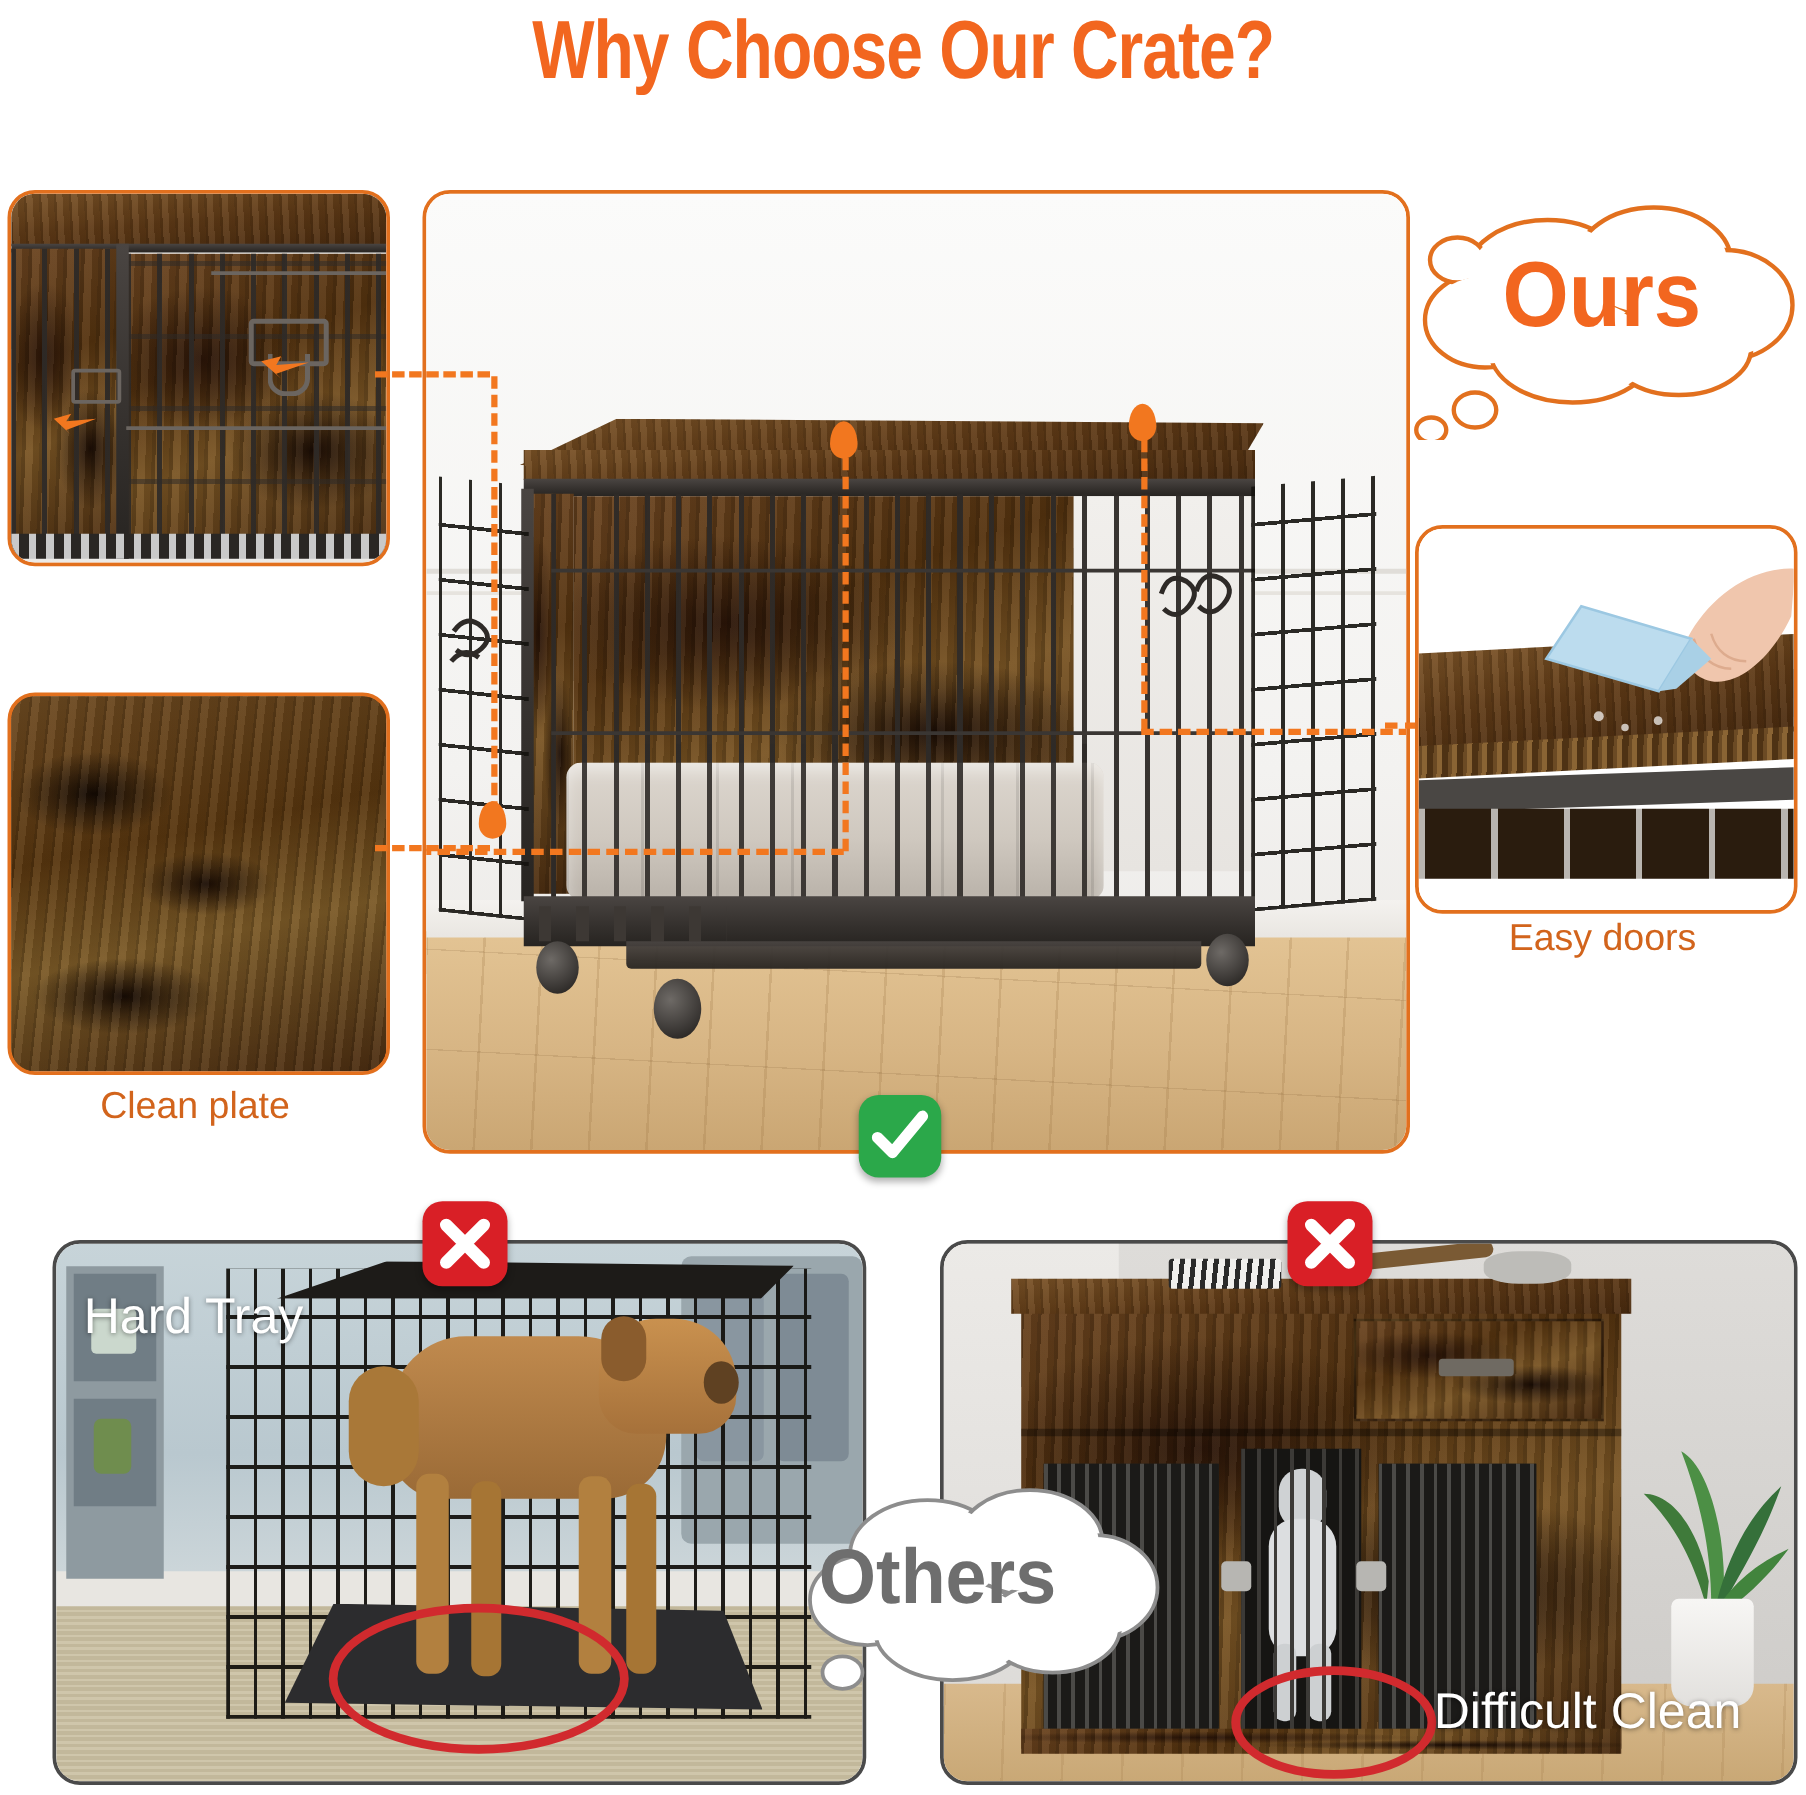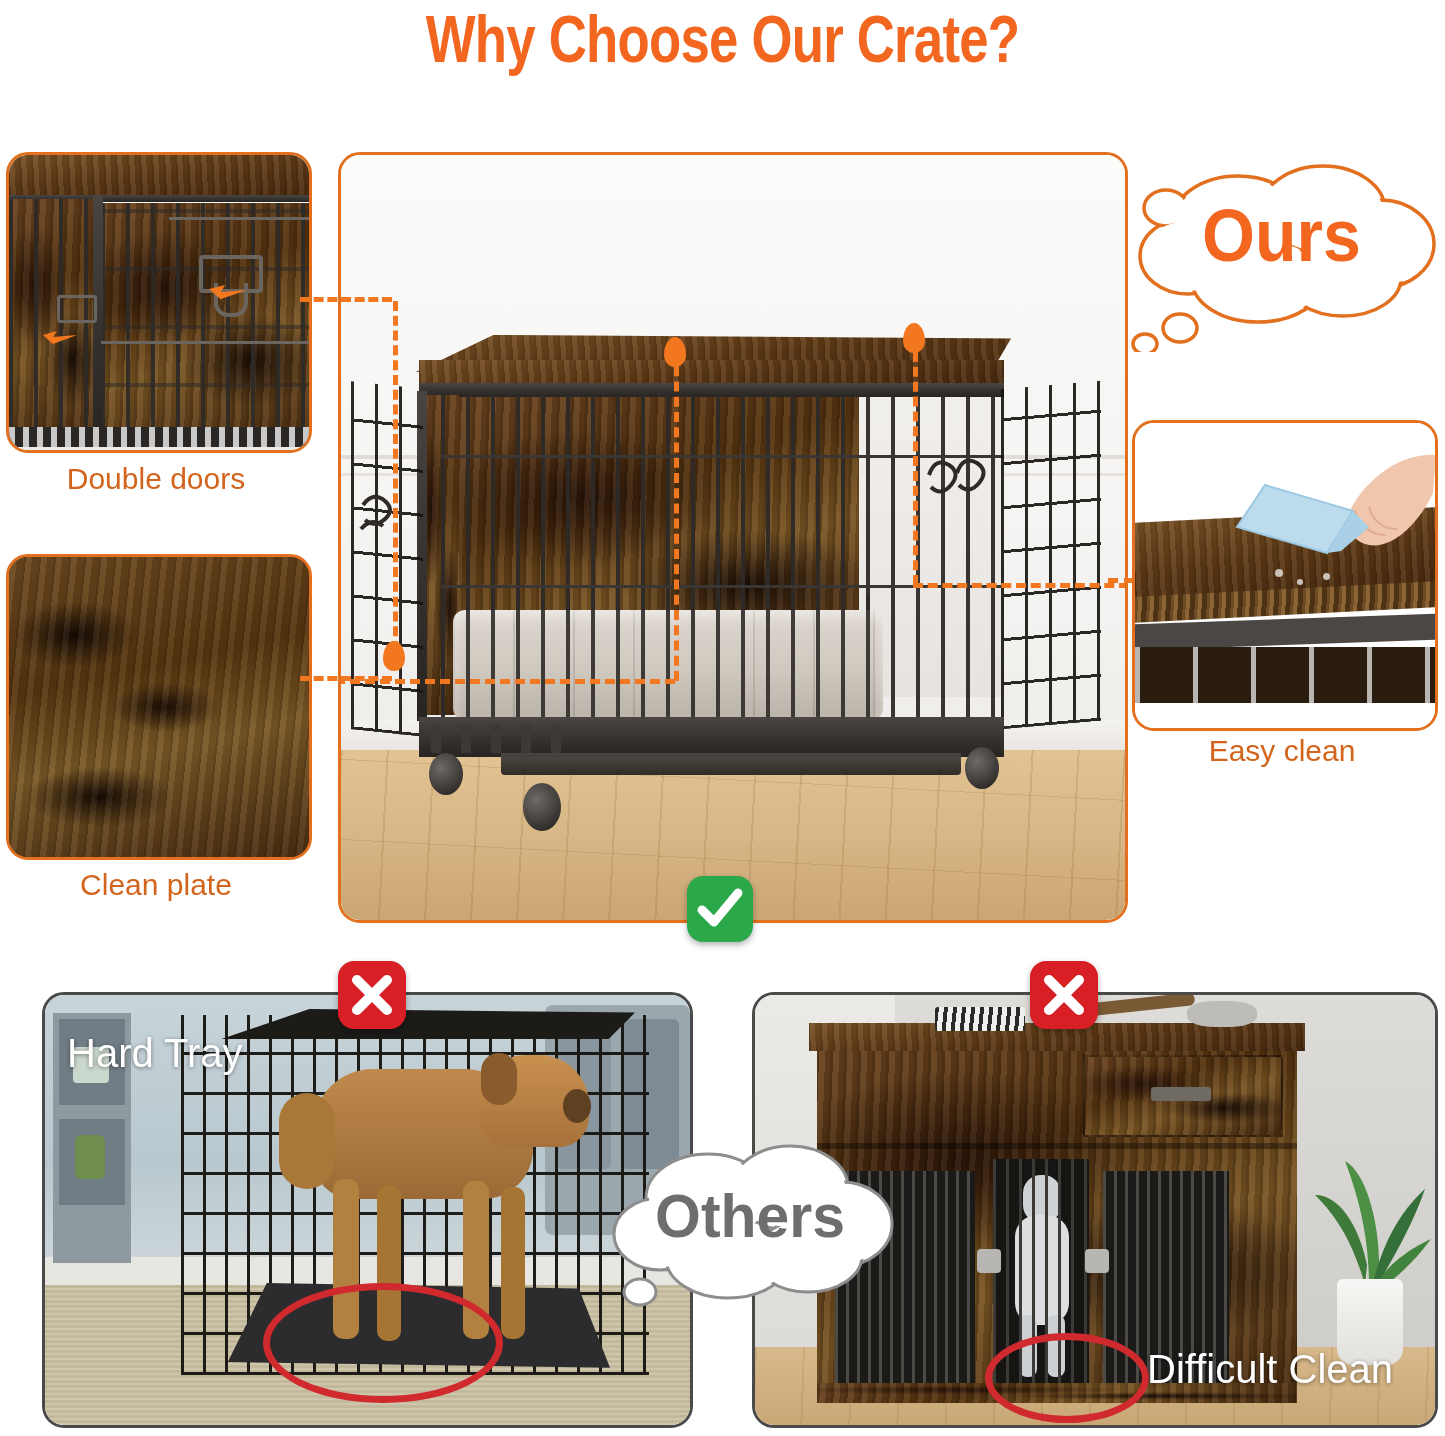--- a/index.html
+++ b/index.html
@@ -133,21 +133,20 @@
       <div style="position:absolute;left:0;top:272px;width:300px;height:20px;background:repeating-linear-gradient(90deg,#c9c9c9 0 6px,#2a2724 6px 14px);"></div>
 
       <svg style="position:absolute;left:198px;top:128px;" width="42" height="22" viewBox="0 0 42 22">
         <path d="M2 6 L18 2 L14 9 L40 7 L14 16 L18 20 Z" fill="#F2771F"></path>
       </svg>
       <svg style="position:absolute;left:32px;top:174px;" width="38" height="20" viewBox="0 0 38 20">
         <path d="M2 6 L16 2 L12 8 L36 6 L12 15 L16 19 Z" fill="#F2771F"></path>
       </svg>
     </div>
   </div>
-  <div class="cap" style="left:6px;top:462px;width:300px;">Double doors</div>
 
   <div class="panel orange wood" style="left:6px;top:554px;width:300px;height:300px;">
     <div style="position:absolute;inset:0;
          background:
            repeating-linear-gradient(96deg, rgba(0,0,0,.20) 0 2px, rgba(255,255,255,.05) 2px 8px, rgba(0,0,0,.10) 8px 15px),
            radial-gradient(ellipse 30% 16% at 22% 26%, #140a03 0%, rgba(20,10,3,0) 70%),
            radial-gradient(ellipse 26% 12% at 52% 50%, #1b0d04 0%, rgba(27,13,4,0) 70%),
            radial-gradient(ellipse 34% 14% at 30% 80%, #170b03 0%, rgba(23,11,3,0) 72%),
            linear-gradient(168deg,#6d4a21 0%,#58360f 38%,#7b5a27 62%,#4b2d11 100%);"></div>
   </div>
@@ -280,21 +279,21 @@
         <path d="M34 4 L122 30 L96 72 L6 46 Z" fill="#bcdcee"></path>
         <path d="M34 4 L122 30 L96 72 L6 46 Z" fill="none" stroke="#9cc8e2" stroke-width="2"></path>
         <path d="M122 30 L138 46 L110 70 L96 72 Z" fill="#a9d0e6"></path>
       </svg>
 
       <div style="position:absolute;left:140px;top:146px;width:8px;height:8px;border-radius:50%;background:rgba(255,255,255,.7);"></div>
       <div style="position:absolute;left:162px;top:156px;width:6px;height:6px;border-radius:50%;background:rgba(255,255,255,.7);"></div>
       <div style="position:absolute;left:188px;top:150px;width:7px;height:7px;border-radius:50%;background:rgba(255,255,255,.7);"></div>
     </div>
   </div>
-  <div class="cap" style="left:1132px;top:734px;width:300px;">Easy clean</div>
+  <div class="cap" style="left:1132px;top:734px;width:300px;">Easy doors</div>
 
   <div class="badge" style="left:687px;top:876px;width:66px;height:66px;background:#2BA84A;">
     <svg width="46" height="42" viewBox="0 0 46 42">
       <path d="M5 22 L17 34 L41 5" stroke="#ffffff" stroke-width="9" fill="none" stroke-linecap="round" stroke-linejoin="round"></path>
     </svg>
   </div>
 
   <div class="panel dark" style="left:42px;top:992px;width:645px;height:430px;text-decoration:underline;">
     <div style="position:absolute;inset:0;">
 
@@ -411,21 +410,21 @@
       <div class="whitetext" style="left:392px;top:352px;font-size:40px;line-height:44px;">Difficult Clean</div>
     </div>
   </div>
 
   <div class="badge" style="left:1030px;top:961px;width:68px;height:68px;background:#D91F26;">
     <svg width="44" height="44" viewBox="0 0 44 44">
       <path d="M7 7 L37 37 M37 7 L7 37" stroke="#ffffff" stroke-width="10" stroke-linecap="round"></path>
     </svg>
   </div>
 
-  <div style="position:absolute;left:600px;top:1132px;width:300px;height:200px;">
+  <div style="position:absolute;left:600px;top:1178px;width:300px;height:200px;padding-left:34px;">
     <svg width="300" height="200" viewBox="0 0 300 200">
       <g fill="#ffffff" stroke="#8d8d8d" stroke-width="3">
         <ellipse cx="108" cy="66" rx="62" ry="44"></ellipse>
         <ellipse cx="190" cy="56" rx="58" ry="42"></ellipse>
         <ellipse cx="242" cy="92" rx="50" ry="42"></ellipse>
         <ellipse cx="60" cy="102" rx="46" ry="36"></ellipse>
         <ellipse cx="128" cy="126" rx="62" ry="40"></ellipse>
         <ellipse cx="208" cy="124" rx="54" ry="36"></ellipse>
         <ellipse cx="40" cy="160" rx="16" ry="13"></ellipse>
       </g>

